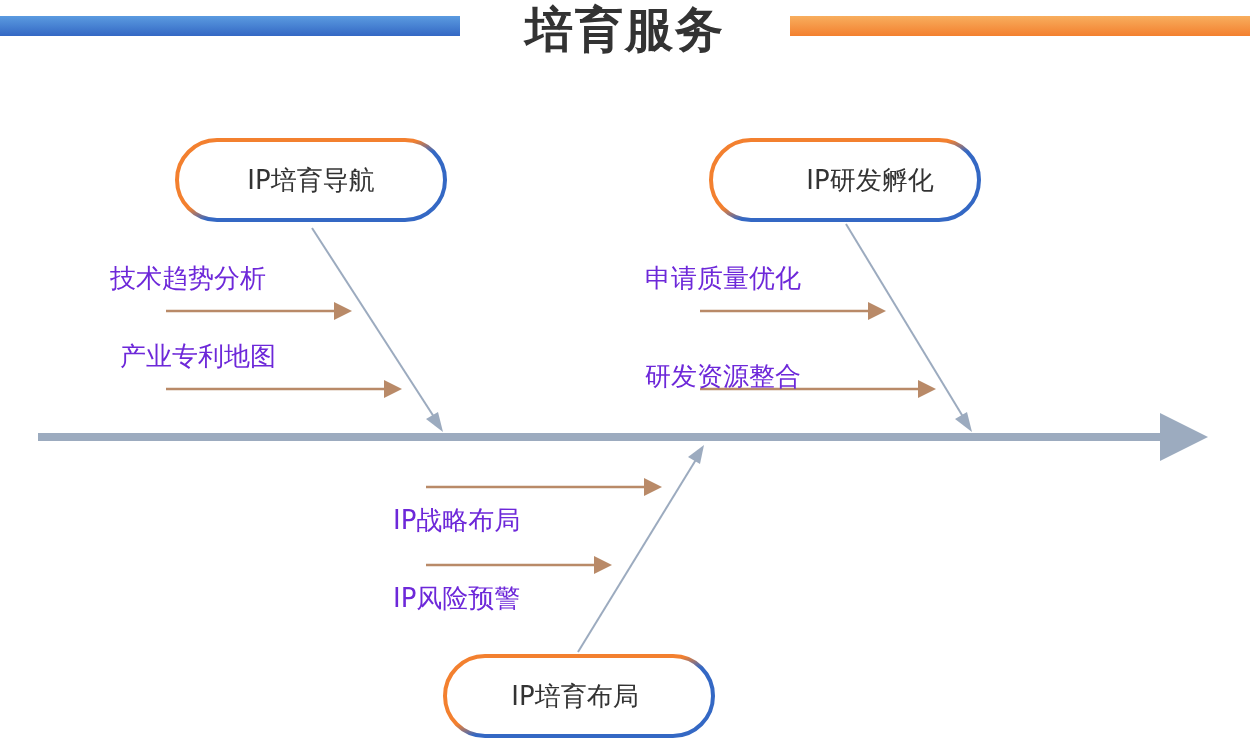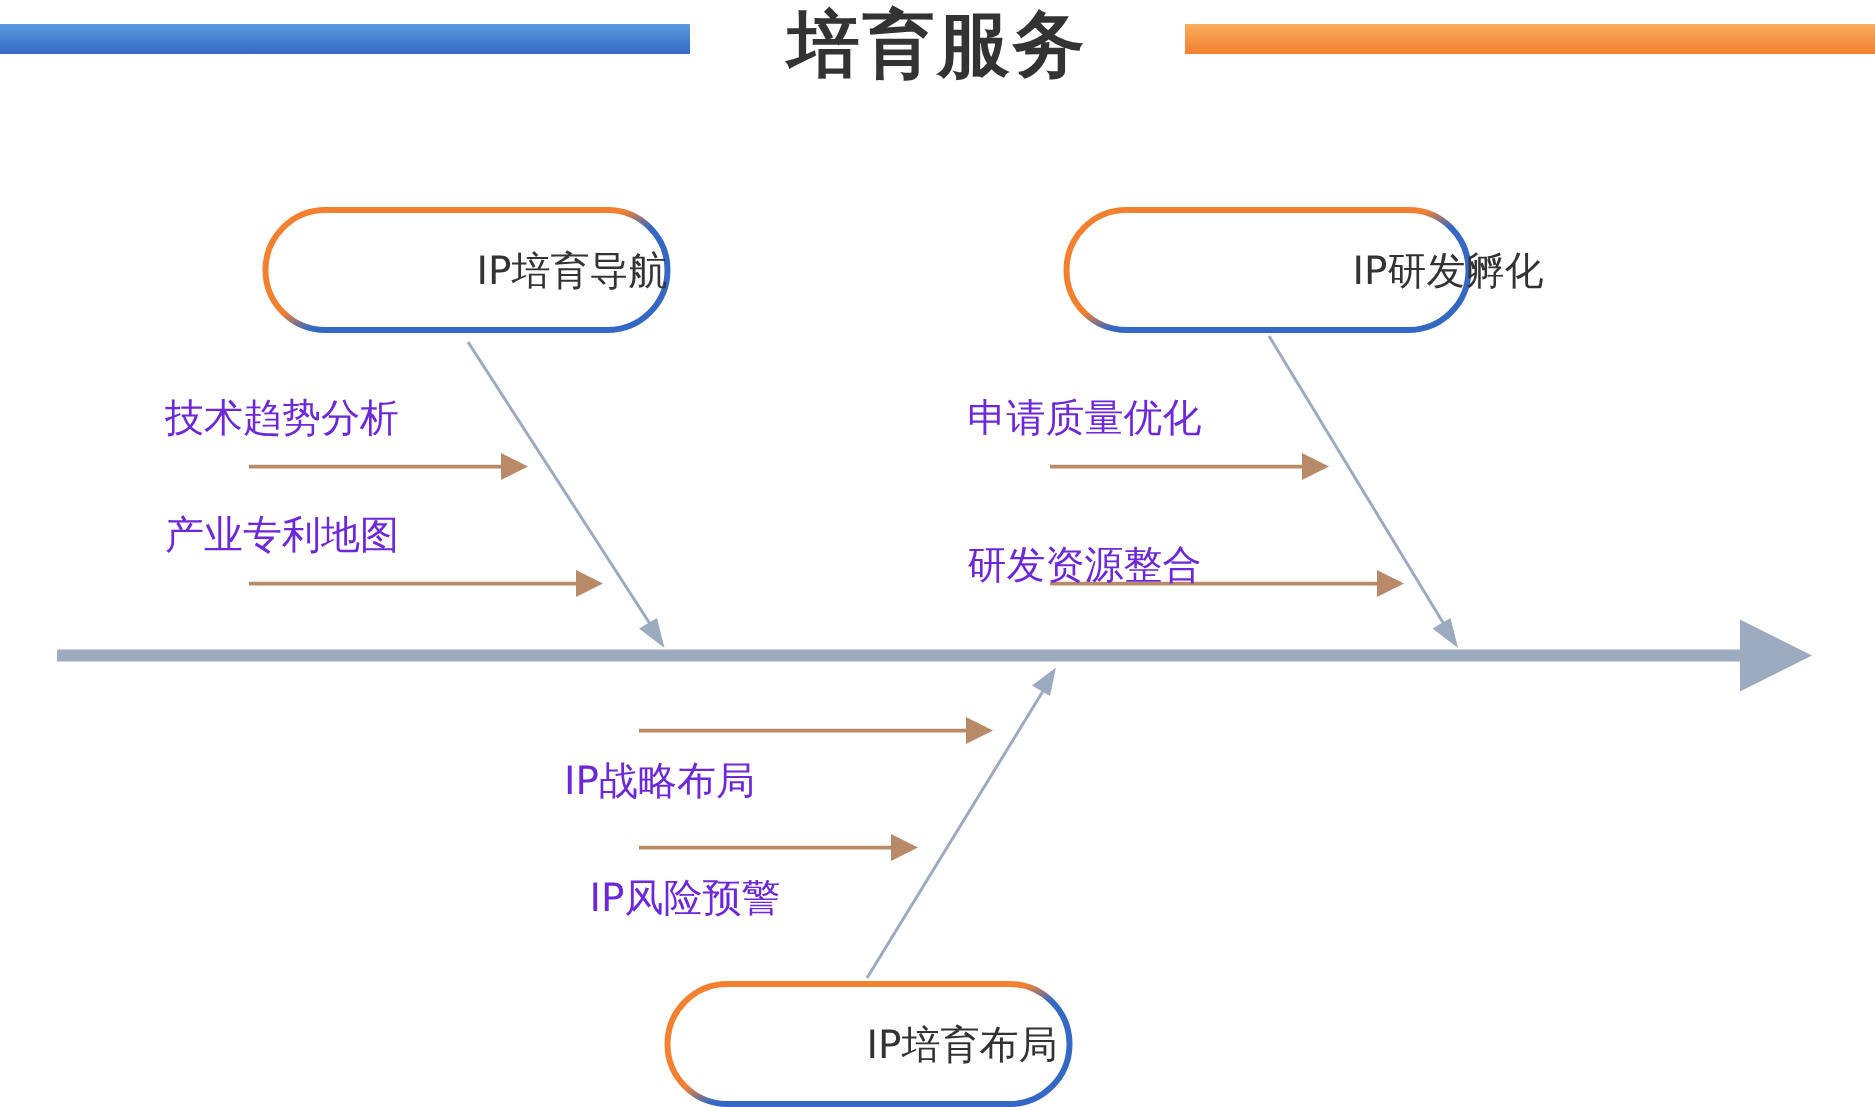--- a/index.html
+++ b/index.html
@@ -5,21 +5,21 @@
     html, body { margin: 0; padding: 0; background: #ffffff; }
     body { width: 1250px; height: 738px; position: relative; overflow: hidden;
       font-family: "DejaVu Sans", "Liberation Sans", sans-serif; color: #333333; }
     .bar-left { position: absolute; left: 0; top: 16px; width: 460px; height: 20px;
       background: linear-gradient(to bottom, #5b9be0, #3468c4); }
     .bar-right { position: absolute; left: 790px; top: 16px; width: 460px; height: 20px;
       background: linear-gradient(to bottom, #f8ae5e, #f3802f); }
     .title { position: absolute; left: 460px; width: 330px; top: -2px; text-align: center;
       font-size: 48px; font-weight: bold; color: #333333; letter-spacing: 2px; }
     svg.diagram { position: absolute; left: 0; top: 0; }
-    .pill-text { position: absolute; font-size: 26px; color: #333333; text-align: right; }
+    .pill-text { position: absolute; font-size: 26px; color: #333333; text-align: center; }
     .label { position: absolute; font-size: 26px; color: #6d28d9; white-space: nowrap; }
   </style>
 </head>
 <body>
 
 <div class="bar-left"></div>
 <div class="title">培育服务</div>
 <div class="bar-right"></div>
 
 <svg class="diagram" width="1250" height="738" viewBox="0 0 1250 738">
@@ -67,19 +67,19 @@
   <rect x="177" y="140" width="268" height="80" rx="40" ry="40" fill="#ffffff" stroke="url(#pillGrad)" stroke-width="4"></rect>
   <rect x="711" y="140" width="268" height="80" rx="40" ry="40" fill="#ffffff" stroke="url(#pillGrad)" stroke-width="4"></rect>
   <rect x="445" y="656" width="268" height="80" rx="40" ry="40" fill="#ffffff" stroke="url(#pillGrad)" stroke-width="4"></rect>
 </svg>
 
 <div class="pill-text" style="left:177px; top:163px; width:268px;">IP培育导航</div>
 <div class="pill-text" style="left:711px; top:163px; width:318px;">IP研发孵化</div>
 <div class="pill-text" style="left:445px; top:679px; width:260px;">IP培育布局</div>
 
 <div class="label" style="left:110px; top:261px;">技术趋势分析</div>
-<div class="label" style="left:110px; top:339px;text-align:center;">产业专利地图</div>
+<div class="label" style="left:120px; top:339px;text-align:center;">产业专利地图</div>
 
 <div class="label" style="left:645px; top:261px;">申请质量优化</div>
 <div class="label" style="left:645px; top:339px;margin-top:20px;">研发资源整合</div>
 
-<div class="label" style="left:376px; top:503px;">IP战略布局</div>
+<div class="label" style="left:393px; top:503px;">IP战略布局</div>
 <div class="label" style="left:393px; top:581px;">IP风险预警</div>
 
 </body></html>

